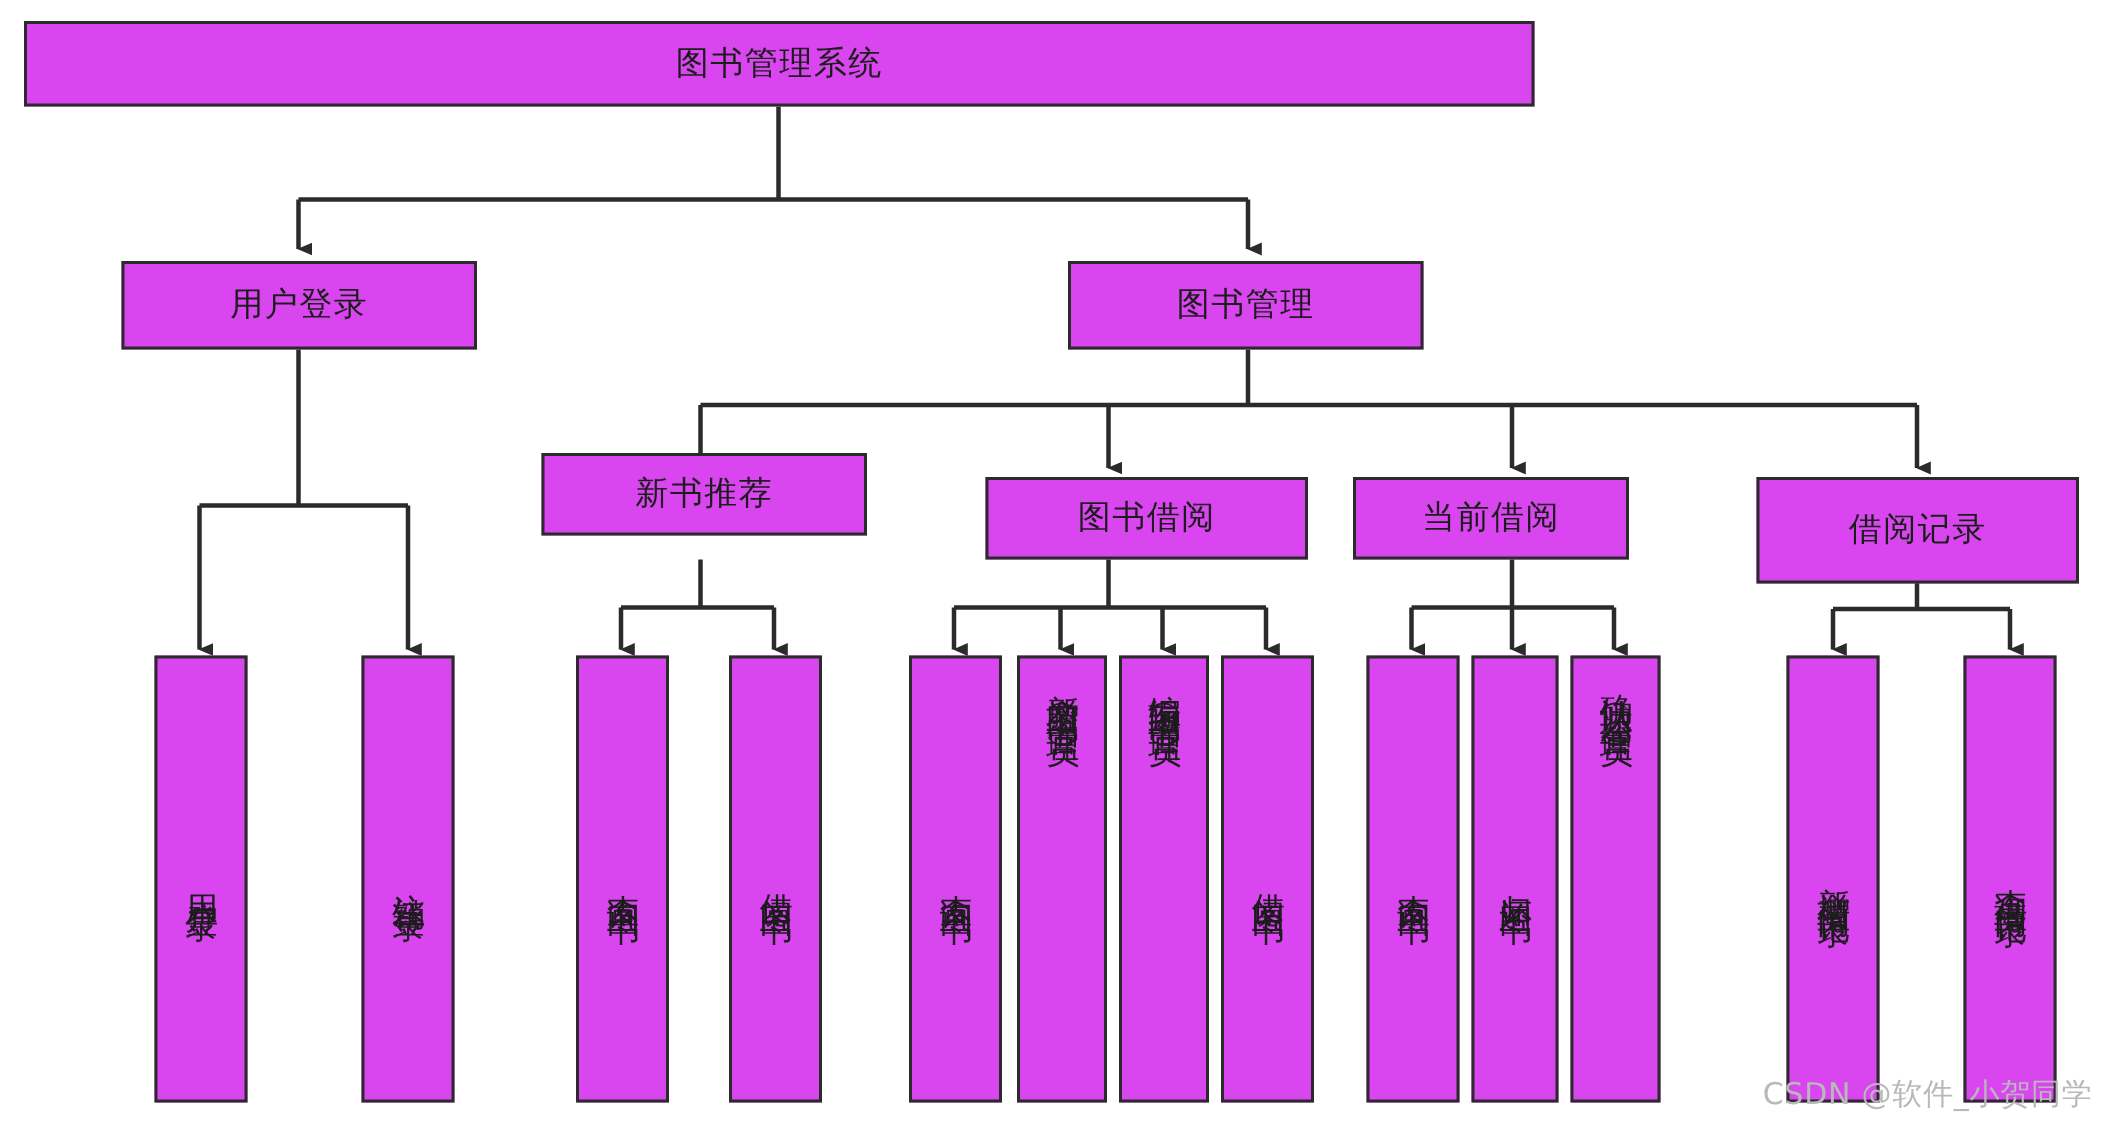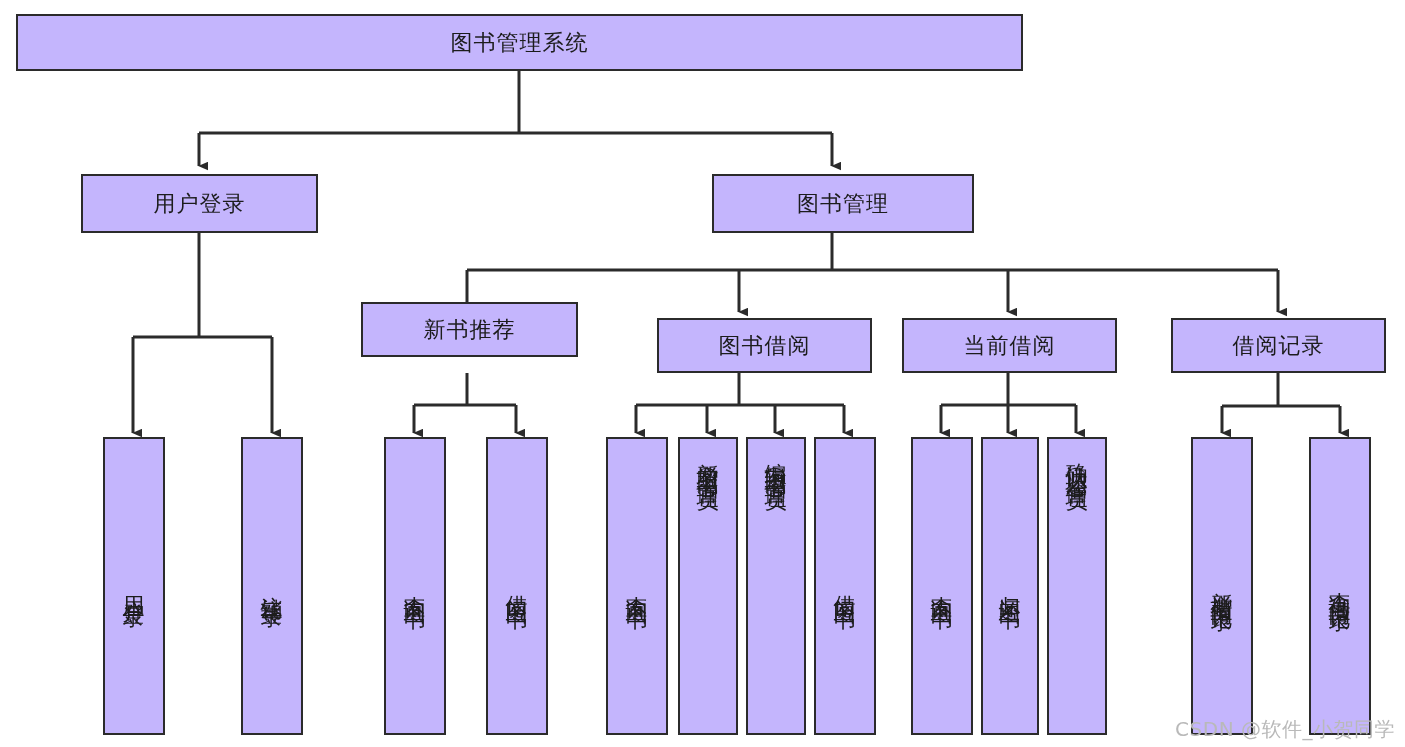--- a/index.html
+++ b/index.html
@@ -18,21 +18,21 @@
     width:1405px;height:747px;
   }
   svg.connectors{
     position:absolute;left:0;top:0;
     width:1405px;height:747px;
     pointer-events:none;
   }
   .node{
     position:absolute;
     box-sizing:border-box;
-    background:#c4b5fd;
+    background:#d946ef;
     border:2px solid #2b2b2b;
     display:flex;
     align-items:center;
     justify-content:center;
     text-align:center;
   }
   .node .label{
     font-size:22px;
     line-height:1.25;
     letter-spacing:1px;
@@ -125,37 +125,37 @@
   </svg>
 
   <div class="node" style="left:16px;top:14px;width:1007px;height:57px;">
     <span class="label">图书管理系统</span>
   </div>
 
   <div class="node" style="left:81px;top:174px;width:237px;height:59px;">
     <span class="label">用户登录</span>
   </div>
 
-  <div class="node" style="left:712px;top:174px;width:262px;height:59px;">
+  <div class="node" style="left:712px;top:174px;width:237px;height:59px;">
     <span class="label">图书管理</span>
   </div>
 
   <div class="node" style="left:361px;top:302px;width:217px;height:55px;">
     <span class="label">新书推荐</span>
   </div>
 
   <div class="node" style="left:633px;top:318px;width:215px;height:55px;margin-left:24px;">
     <span class="label">图书借阅</span>
   </div>
 
-  <div class="node" style="left:902px;top:318px;width:215px;height:55px;">
+  <div class="node" style="left:902px;top:318px;width:184px;height:55px;">
     <span class="label">当前借阅</span>
   </div>
 
-  <div class="node" style="left:1171px;top:318px;width:215px;height:55px;">
+  <div class="node" style="left:1171px;top:318px;width:215px;height:71px;">
     <span class="label">借阅记录</span>
   </div>
 
   <div class="node vertical centered" style="left:103px;top:437px;width:62px;height:298px;">
     <span class="label">用户登录</span>
   </div>
   <div class="node vertical centered" style="left:241px;top:437px;width:62px;height:298px;">
     <span class="label">注销登录</span>
   </div>
 

